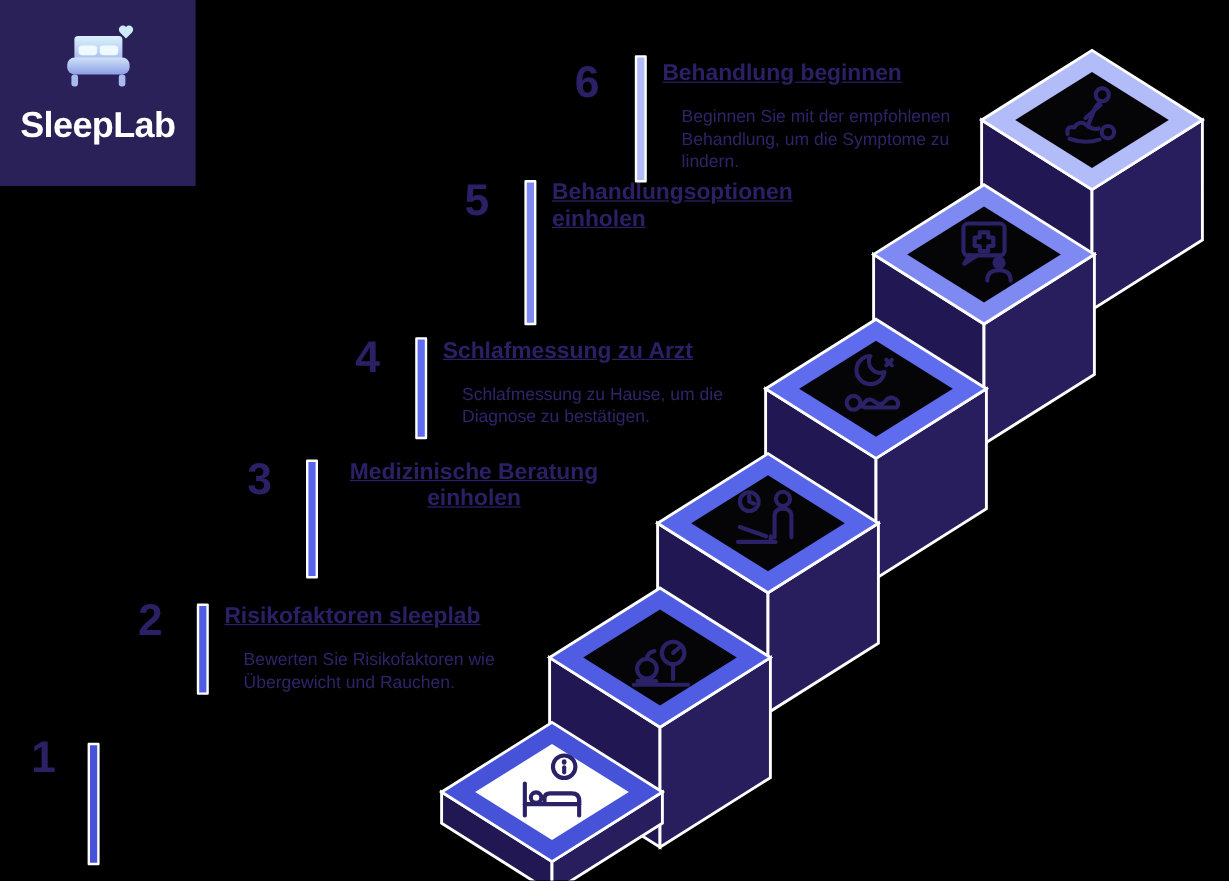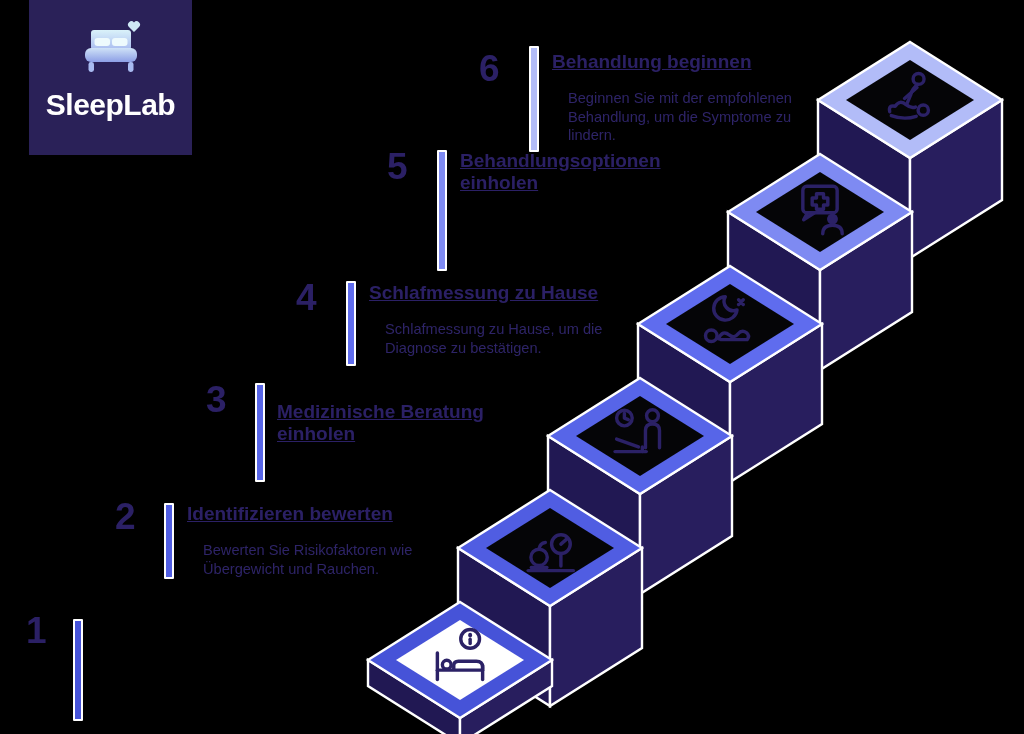--- a/index.html
+++ b/index.html
@@ -1,32 +1,32 @@
 <!DOCTYPE html>
 <html><head>
 <meta charset="utf-8">
 <style>
   html,body{margin:0;padding:0;background:#000;}
   .canvas{position:relative;width:1024px;height:734px;background:#000;overflow:hidden;
           font-family:"Liberation Sans",sans-serif;}
   
-  .logo-box{position:absolute;left:0;top:0;width:163px;height:155px;background:#2a2158;margin-left:29px;}
+  .logo-box{position:absolute;left:0;top:0;width:163px;height:155px;background:#2a2158;}
   .logo-art{position:absolute;left:41px;top:14px;}
   .brand{position:absolute;left:0;top:88px;width:163px;text-align:center;
          color:#ffffff;font-size:30px;font-weight:bold;letter-spacing:-0.5px;}
   
   .num{position:absolute;color:#2b2065;font-size:37px;font-weight:bold;line-height:1;}
   .bar{position:absolute;width:6px;border:2px solid #ffffff;border-radius:1px;}
   .blk{position:absolute;}
   .blk h3{margin:0 0 13px 0;color:#2b2065;font-size:19px;line-height:1.18;
           font-weight:bold;white-space:pre-line;text-decoration:underline;}
   .blk p{margin:16px;color:#2e2468;font-size:14.6px;line-height:1.27;white-space:pre-line;}
   .n1{left:26px;top:612px;}  .b1{left:73px;top:619px;height:98px;}  .c1{left:95px;top:619px;width:240px;}
   .n2{left:115px;top:498px;} .b2{left:164px;top:503px;height:72px;} .c2{left:187px;top:503px;width:242px;}
-  .n3{left:206px;top:381px;} .b3{left:255px;top:383px;height:95px;} .c3{left:277px;top:401px;width:236px;}
+  .n3{left:206px;top:381px;} .b3{left:255px;top:383px;height:95px;} .c3{left:277px;top:383px;width:236px;text-align:center;}
   .n4{left:296px;top:279px;} .b4{left:346px;top:281px;height:81px;} .c4{left:369px;top:282px;width:266px;}
   .n5{left:387px;top:148px;} .b5{left:437px;top:150px;height:117px;}.c5{left:460px;top:150px;width:240px;}
   .n6{left:479px;top:50px;}  .b6{left:529px;top:46px;height:102px;} .c6{left:552px;top:51px;width:256px;}
   .stairs{position:absolute;left:0;top:0;}
 </style>
 </head>
 <body>
 
 <div class="canvas">
 
@@ -146,36 +146,36 @@
       </g>
     </g>
   </svg>
 
   <div class="num n1">1</div>
   <div class="bar b1" style="background: rgb(70, 83, 216);"></div>
 
   <div class="num n2">2</div>
   <div class="bar b2" style="background: rgb(80, 93, 226);"></div>
   <div class="blk c2">
-    <h3>Identifizieren bewerten</h3>
+    <h3>Risikofaktoren sleeplab</h3>
     <p>Bewerten Sie Risikofaktoren wie
 Übergewicht und Rauchen.</p>
   </div>
 
   <div class="num n3">3</div>
   <div class="bar b3" style="background: rgb(87, 101, 232);"></div>
   <div class="blk c3">
     <h3>Medizinische Beratung
 einholen</h3>
   </div>
 
   <div class="num n4">4</div>
   <div class="bar b4" style="background: rgb(95, 108, 238);"></div>
   <div class="blk c4">
-    <h3>Schlafmessung zu Hause</h3>
+    <h3>Schlafmessung zu Arzt</h3>
     <p>Schlafmessung zu Hause, um die
 Diagnose zu bestätigen.</p>
   </div>
 
   <div class="num n5">5</div>
   <div class="bar b5" style="background: rgb(126, 138, 242);"></div>
   <div class="blk c5">
     <h3>Behandlungsoptionen
 einholen</h3>
   </div>

